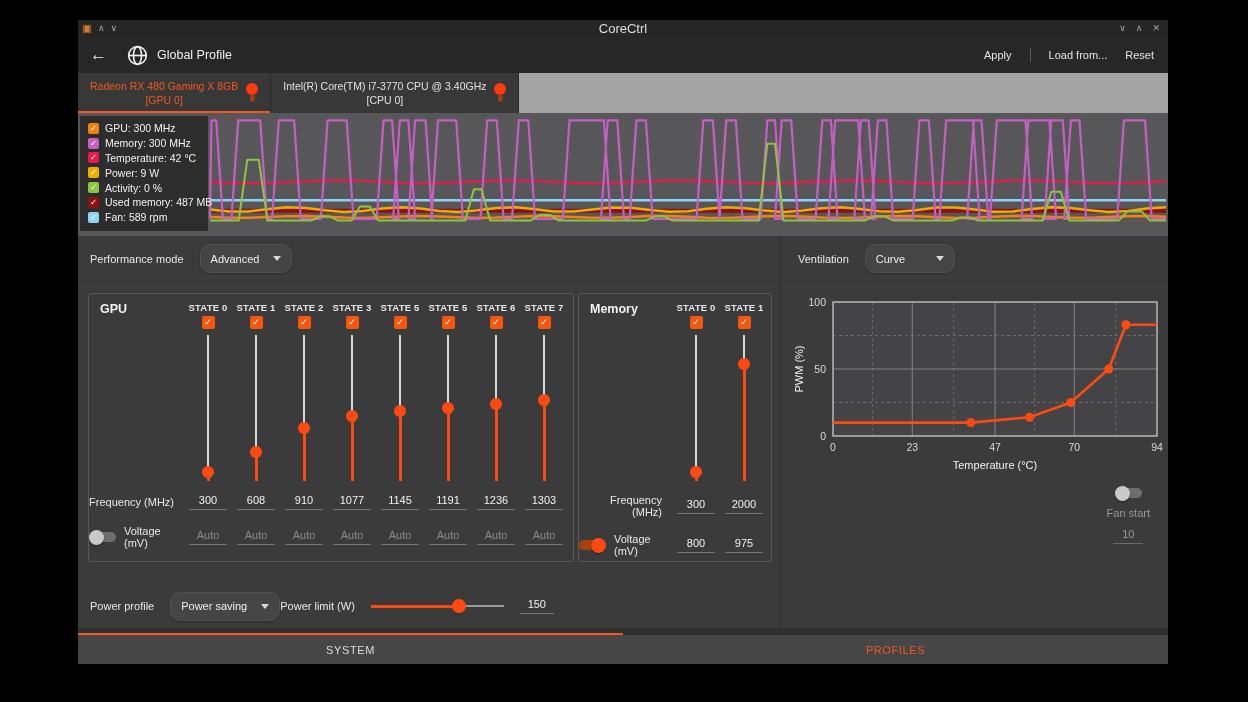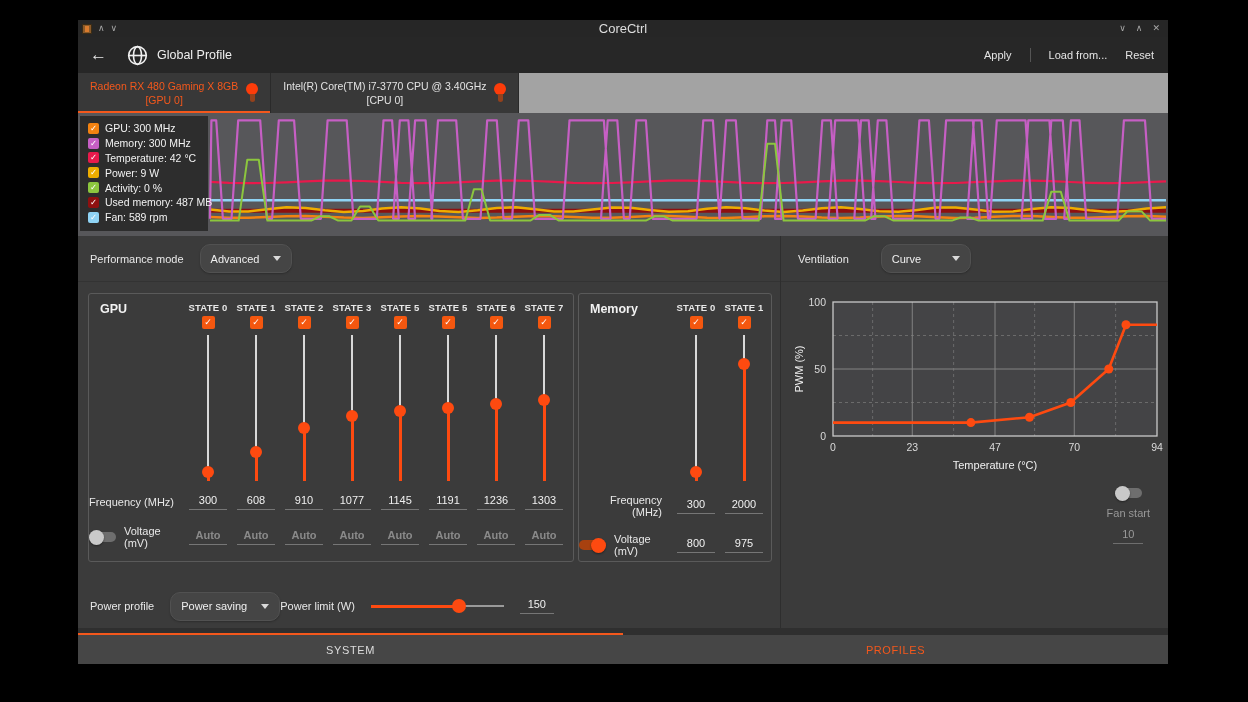--- a/index.html
+++ b/index.html
@@ -42,21 +42,21 @@
   .legend-item { display:flex; align-items:center; gap:6px; height:14.8px; }
   .legend-check { width:11px; height:11px; border-radius:2px; color:#fff; font-size:8.5px; line-height:11px; text-align:center; flex:none; }
   .legend-label { font-size:10.5px; color:#f2f2f2; white-space:nowrap; }
 
   
   .content { flex:1; display:flex; background:#3b3b3b; min-height:0; }
   .left-col { width:702px; position:relative; }
   .right-col { flex:1; border-left:1px solid #2e2e2e; position:relative; }
   .ctl-row { display:flex; align-items:center; }
   .perf-row { height:46px; padding-left:12px; border-bottom:1px solid #333; }
-  .vent-row { height:46px; padding-left:17px; border-bottom:1px solid #333;gap:16px; }
+  .vent-row { height:46px; padding-left:17px; border-bottom:1px solid #333; }
   .ctl-label { font-size:11px; color:#e8e8e8; margin-right:16px; }
   .select { background:#454545; border:1px solid #515151; border-radius:10px; height:29px; display:flex; align-items:center; justify-content:space-between; padding:0 10px; min-width:90px; box-shadow:0 1px 2px rgba(0,0,0,.25); }
   .select span { font-size:11px; color:#efefef; margin-right:14px; }
   .caret { width:0; height:0; border-left:4.5px solid transparent; border-right:4.5px solid transparent; border-top:5px solid #d9d9d9; }
 
   
   .panels { position:absolute; left:10px; top:57px; display:flex; gap:4px; }
   .panel { border:1px solid #5a5a5a; border-radius:3px; height:269px; position:relative; padding-top:8px; }
   .gpu-panel { width:486px; }
   .mem-panel { width:194px; }
@@ -65,21 +65,21 @@
   .lz { flex:none; }
   .scol { width:48px; flex:none; display:flex; justify-content:center; align-items:center; }
   .state-name { font-size:9.5px; font-weight:bold; color:#e8e8e8; letter-spacing:.2px; }
   .checkbox { width:13px; height:13px; border-radius:2px; background:#f4570f; color:#fff; font-size:9px; line-height:13px; text-align:center; margin-top:3px; }
   .vslider { position:relative; width:14px; height:146px; }
   .vslider .trk-top { position:absolute; left:6px; top:0; width:2px; background:#d8d8d8; }
   .vslider .trk-bot { position:absolute; left:5.5px; bottom:0; width:3px; background:#fe4a10; }
   .vslider .knob { position:absolute; left:1px; width:12px; height:12px; border-radius:50%; background:#fe4a10; }
   .row-label { font-size:11px; color:#e8e8e8; text-align:right; padding-right:10px; align-self:center; }
   .field { width:38px; text-align:center; font-size:11px; color:#f0f0f0; border-bottom:1px solid #767676; padding-bottom:3px; }
-  .field.muted { color:#8a8a8a;font-weight:bold; }
+  .field.muted { color:#8a8a8a; }
   .slider-row { margin-top:6px; }
   .freq-row { margin-top:13px; }
   .volt-row { margin-top:15px; }
   .volt-left { display:flex; align-items:center; justify-content:flex-end; gap:8px; padding-right:10px; }
 
   .toggle { width:27px; height:10px; border-radius:5px; background:#6e6e6e; position:relative; flex:none; }
   .toggle .tknob { position:absolute; top:-2.5px; width:15px; height:15px; border-radius:50%; background:#c9c9c9; left:0; box-shadow:0 1px 2px rgba(0,0,0,.4); }
   .toggle.on { background:#a8410f; }
   .toggle.on .tknob { left:12px; background:#fe4a10; }
 

